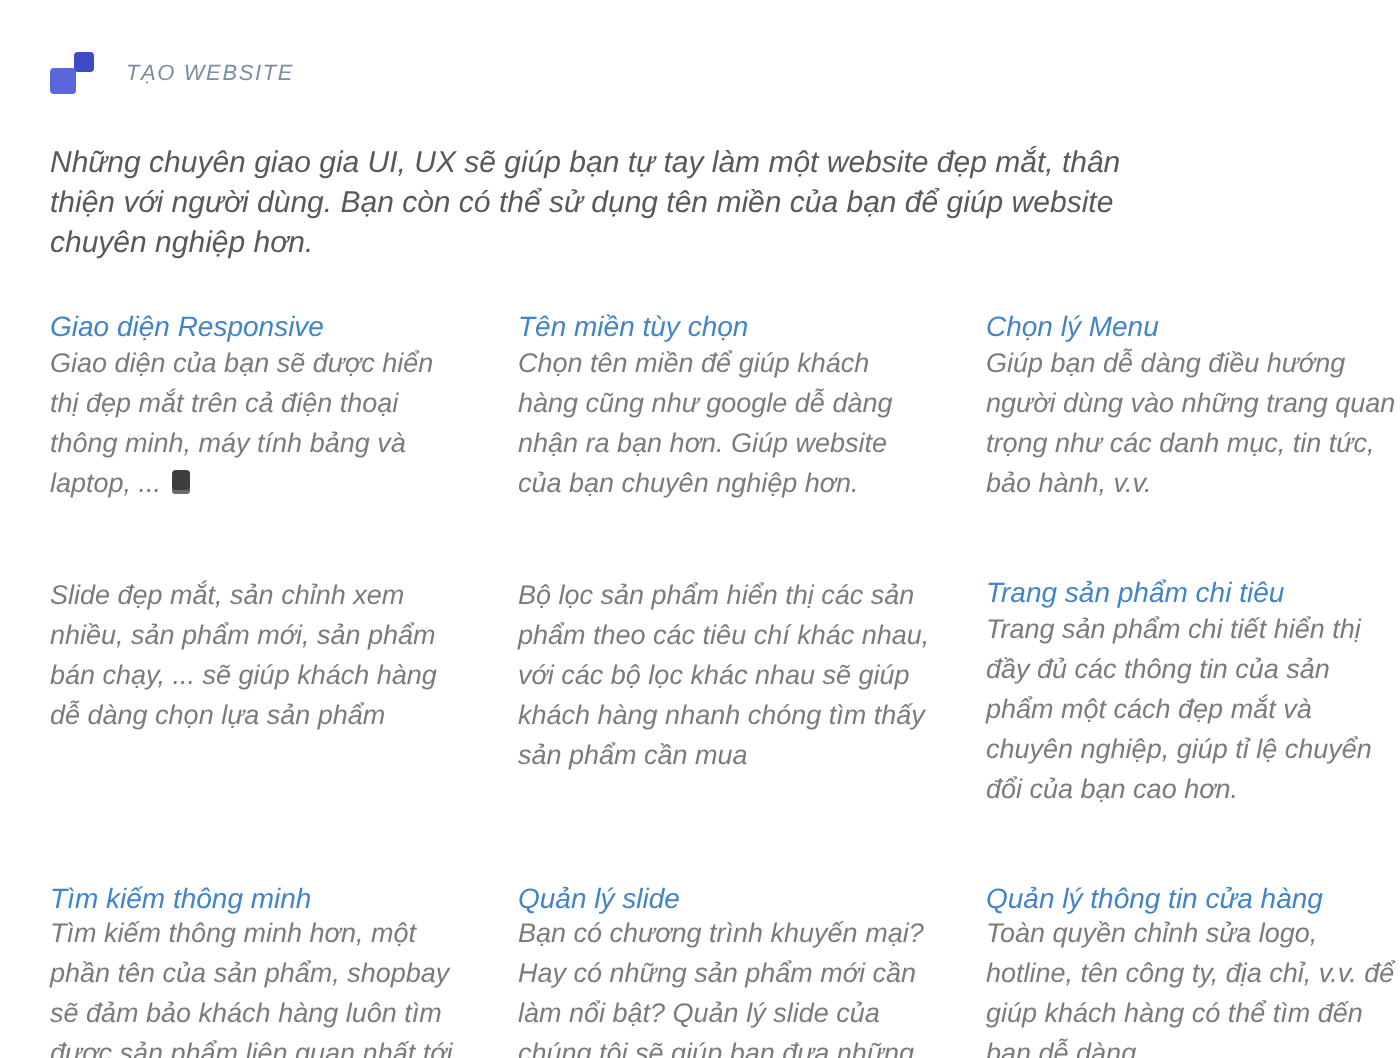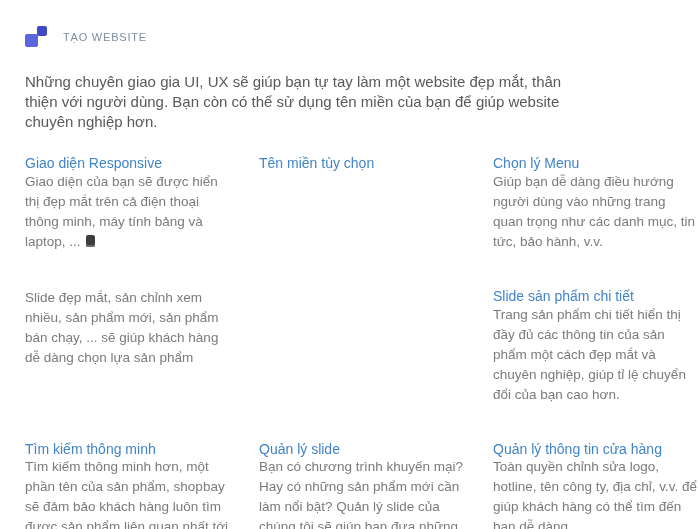--- a/index.html
+++ b/index.html
@@ -6,20 +6,21 @@
   html, body { background: #ffffff; }
   body {
     width: 700px; height: 529px;
     font-family: "Liberation Sans", "DejaVu Sans", sans-serif;
     overflow: hidden;
   }
   .page {
     width: 566px; height: 529px;
     padding: 26px 24px 0 25px;
     background: var(--bg, #ffffff);
+    font-style: italic;
   }
   .header { display: flex; align-items: center; }
   .logo { position: relative; width: 23px; height: 22px; display: inline-block; flex: 0 0 auto; }
   .sq { position: absolute; display: block; border-radius: 2px; }
   .sq-front { width: 13px; height: 13px; left: 0; bottom: 1px; background: var(--icon-front, #5a66d9); }
   .sq-back  { width: 10px; height: 10px; right: 1px; top: 0;  background: var(--icon-back, #3f4bc4); }
   .header-label {
     margin-left: 15px;
     font-size: 11px;
     letter-spacing: 0.8px;
@@ -78,36 +79,38 @@
 
   <div class="grid">
 
     <div class="feature">
       <h3 class="feature-title">Giao diện Responsive</h3>
       <p class="feature-desc"><span>Giao diện của bạn sẽ được hiển thị đẹp mắt trên cả điện thoại thông minh, máy tính bảng và laptop, ...</span><span class="phone-icon"></span></p>
     </div>
 
     <div class="feature">
       <h3 class="feature-title">Tên miền tùy chọn</h3>
+      <p class="feature-desc">Chọn tên miền để giúp khách hàng cũng như google dễ dàng nhận ra bạn hơn. Giúp website của bạn chuyên nghiệp hơn.</p>
     </div>
 
     <div class="feature">
       <h3 class="feature-title">Chọn lý Menu</h3>
       <p class="feature-desc">Giúp bạn dễ dàng điều hướng người dùng vào những trang quan trọng như các danh mục, tin tức, bảo hành, v.v.</p>
     </div>
 
     <div class="feature">
       <p class="feature-desc">Slide đẹp mắt, sản chỉnh xem nhiều, sản phẩm mới, sản phẩm bán chạy, ... sẽ giúp khách hàng dễ dàng chọn lựa sản phẩm</p>
     </div>
 
     <div class="feature">
+      <p class="feature-desc">Bộ lọc sản phẩm hiển thị các sản phẩm theo các tiêu chí khác nhau, với các bộ lọc khác nhau sẽ giúp khách hàng nhanh chóng tìm thấy sản phẩm cần mua</p>
     </div>
 
     <div class="feature">
-      <h3 class="feature-title">Slide sản phẩm chi tiết</h3>
+      <h3 class="feature-title">Trang sản phẩm chi tiêu</h3>
       <p class="feature-desc">Trang sản phẩm chi tiết hiển thị đầy đủ các thông tin của sản phẩm một cách đẹp mắt và chuyên nghiệp, giúp tỉ lệ chuyển đổi của bạn cao hơn.</p>
     </div>
 
     <div class="feature">
       <h3 class="feature-title">Tìm kiếm thông minh</h3>
       <p class="feature-desc">Tìm kiếm thông minh hơn, một phần tên của sản phẩm, shopbay sẽ đảm bảo khách hàng luôn tìm được sản phẩm liên quan nhất tới từ khóa mà họ tìm kiếm</p>
     </div>
 
     <div class="feature">
       <h3 class="feature-title">Quản lý slide</h3>

